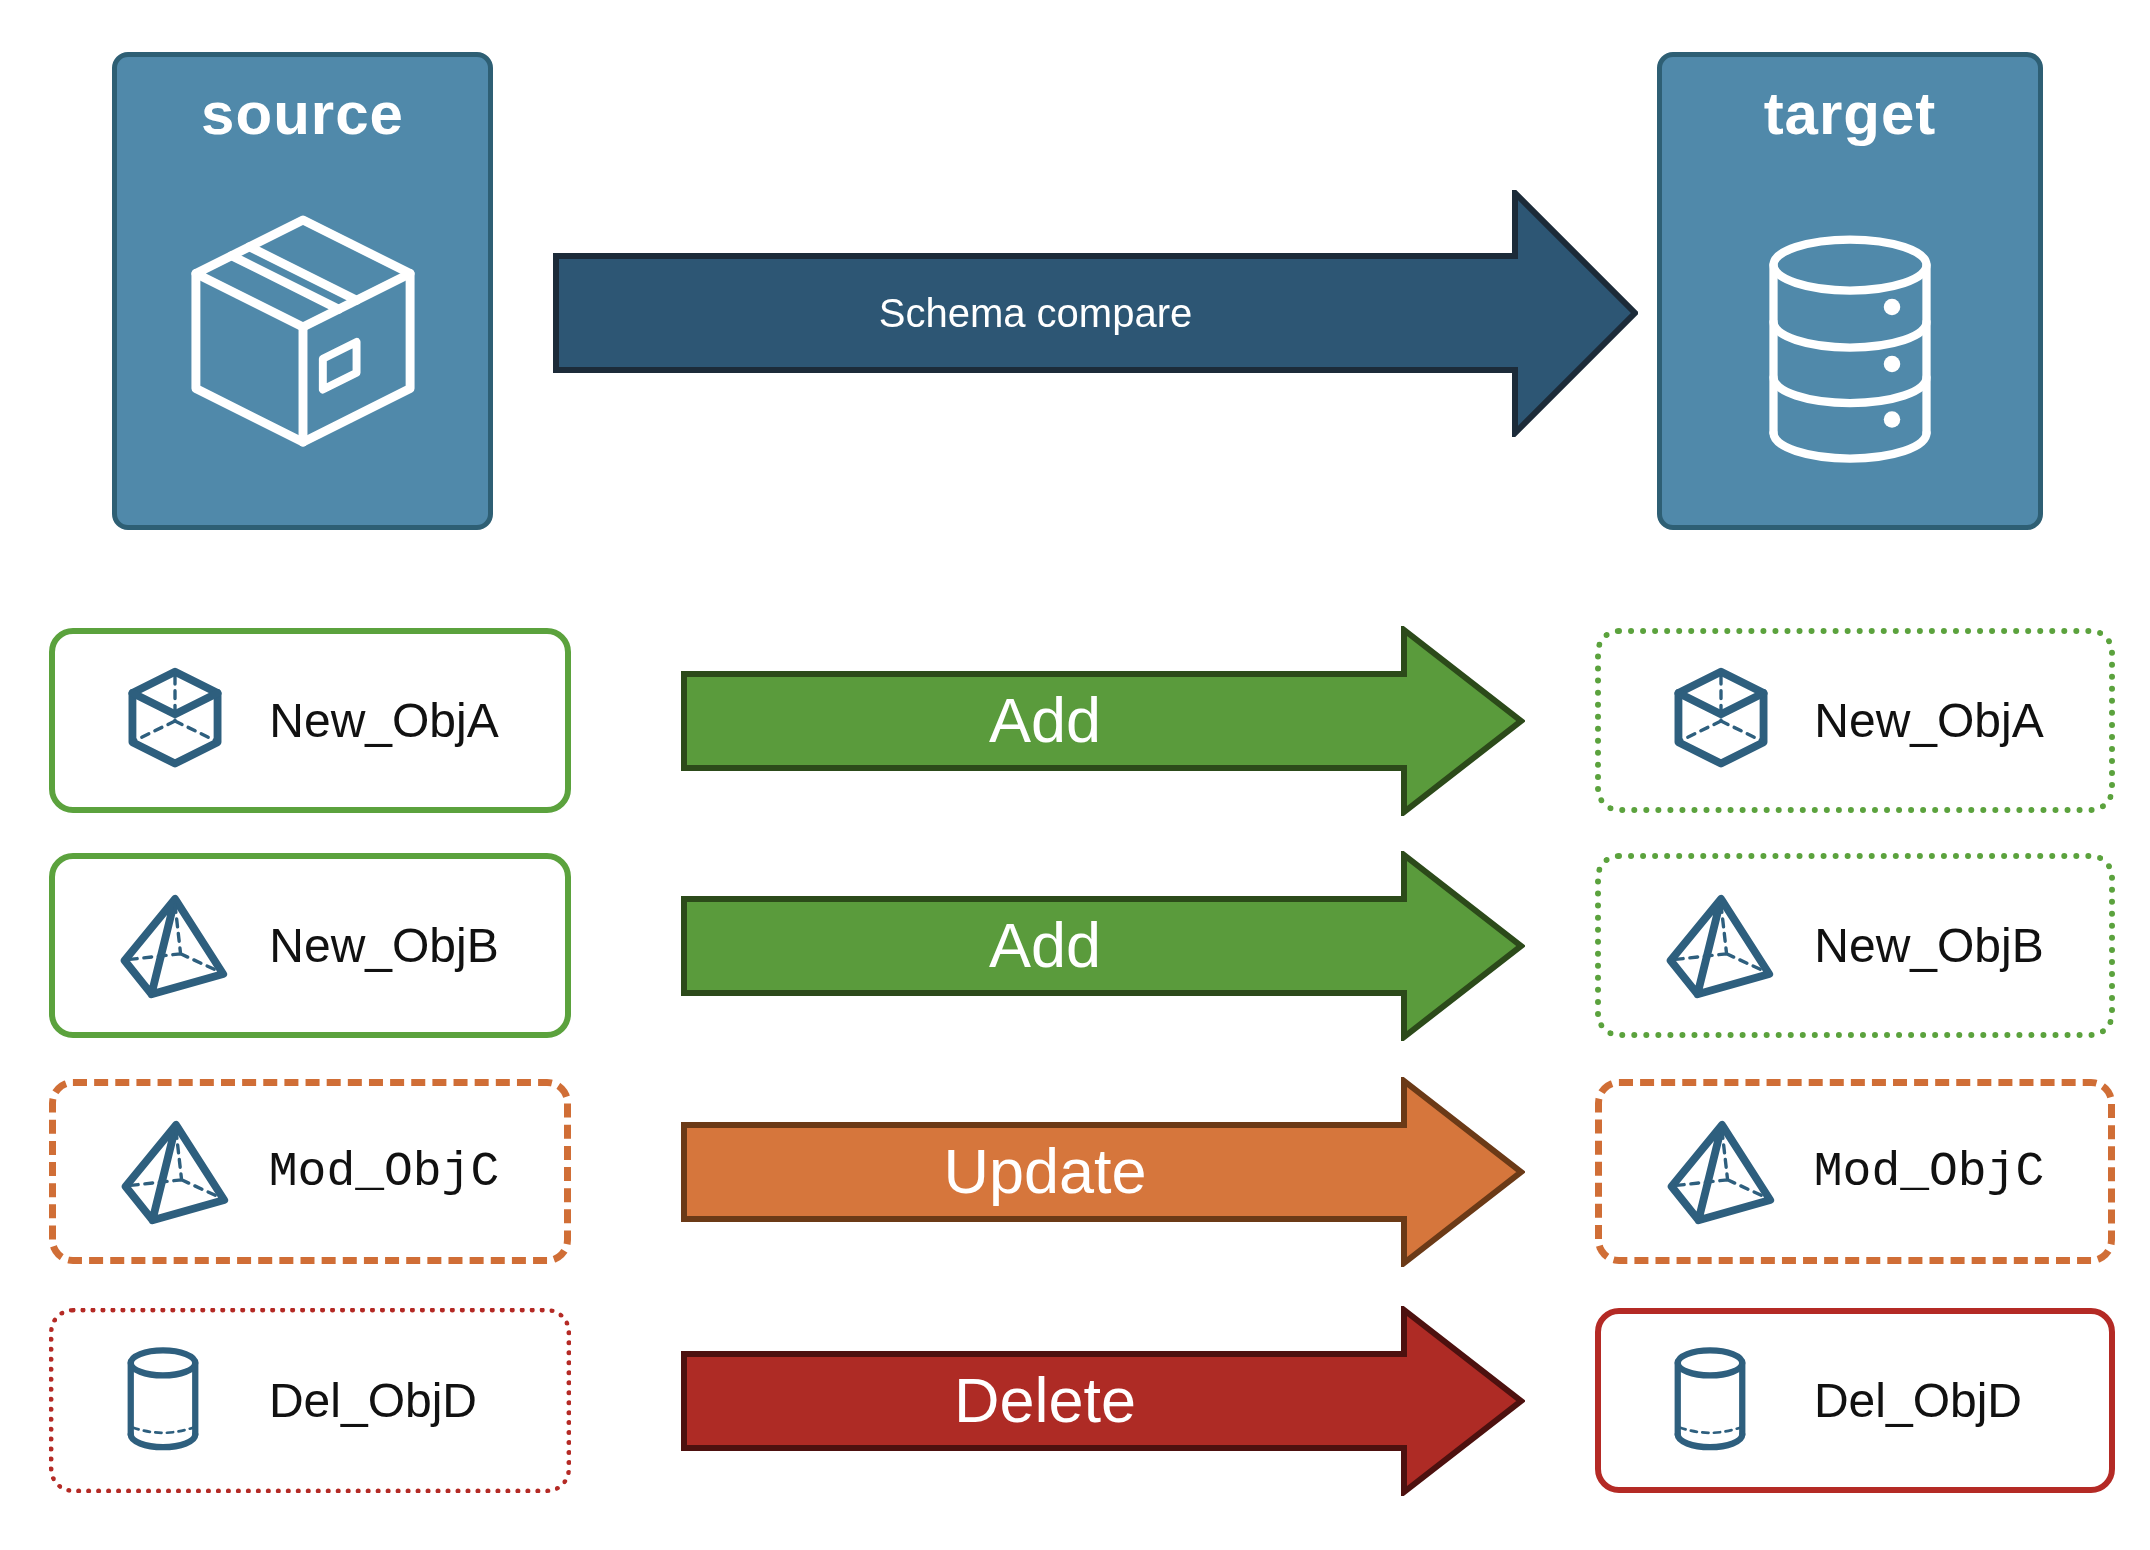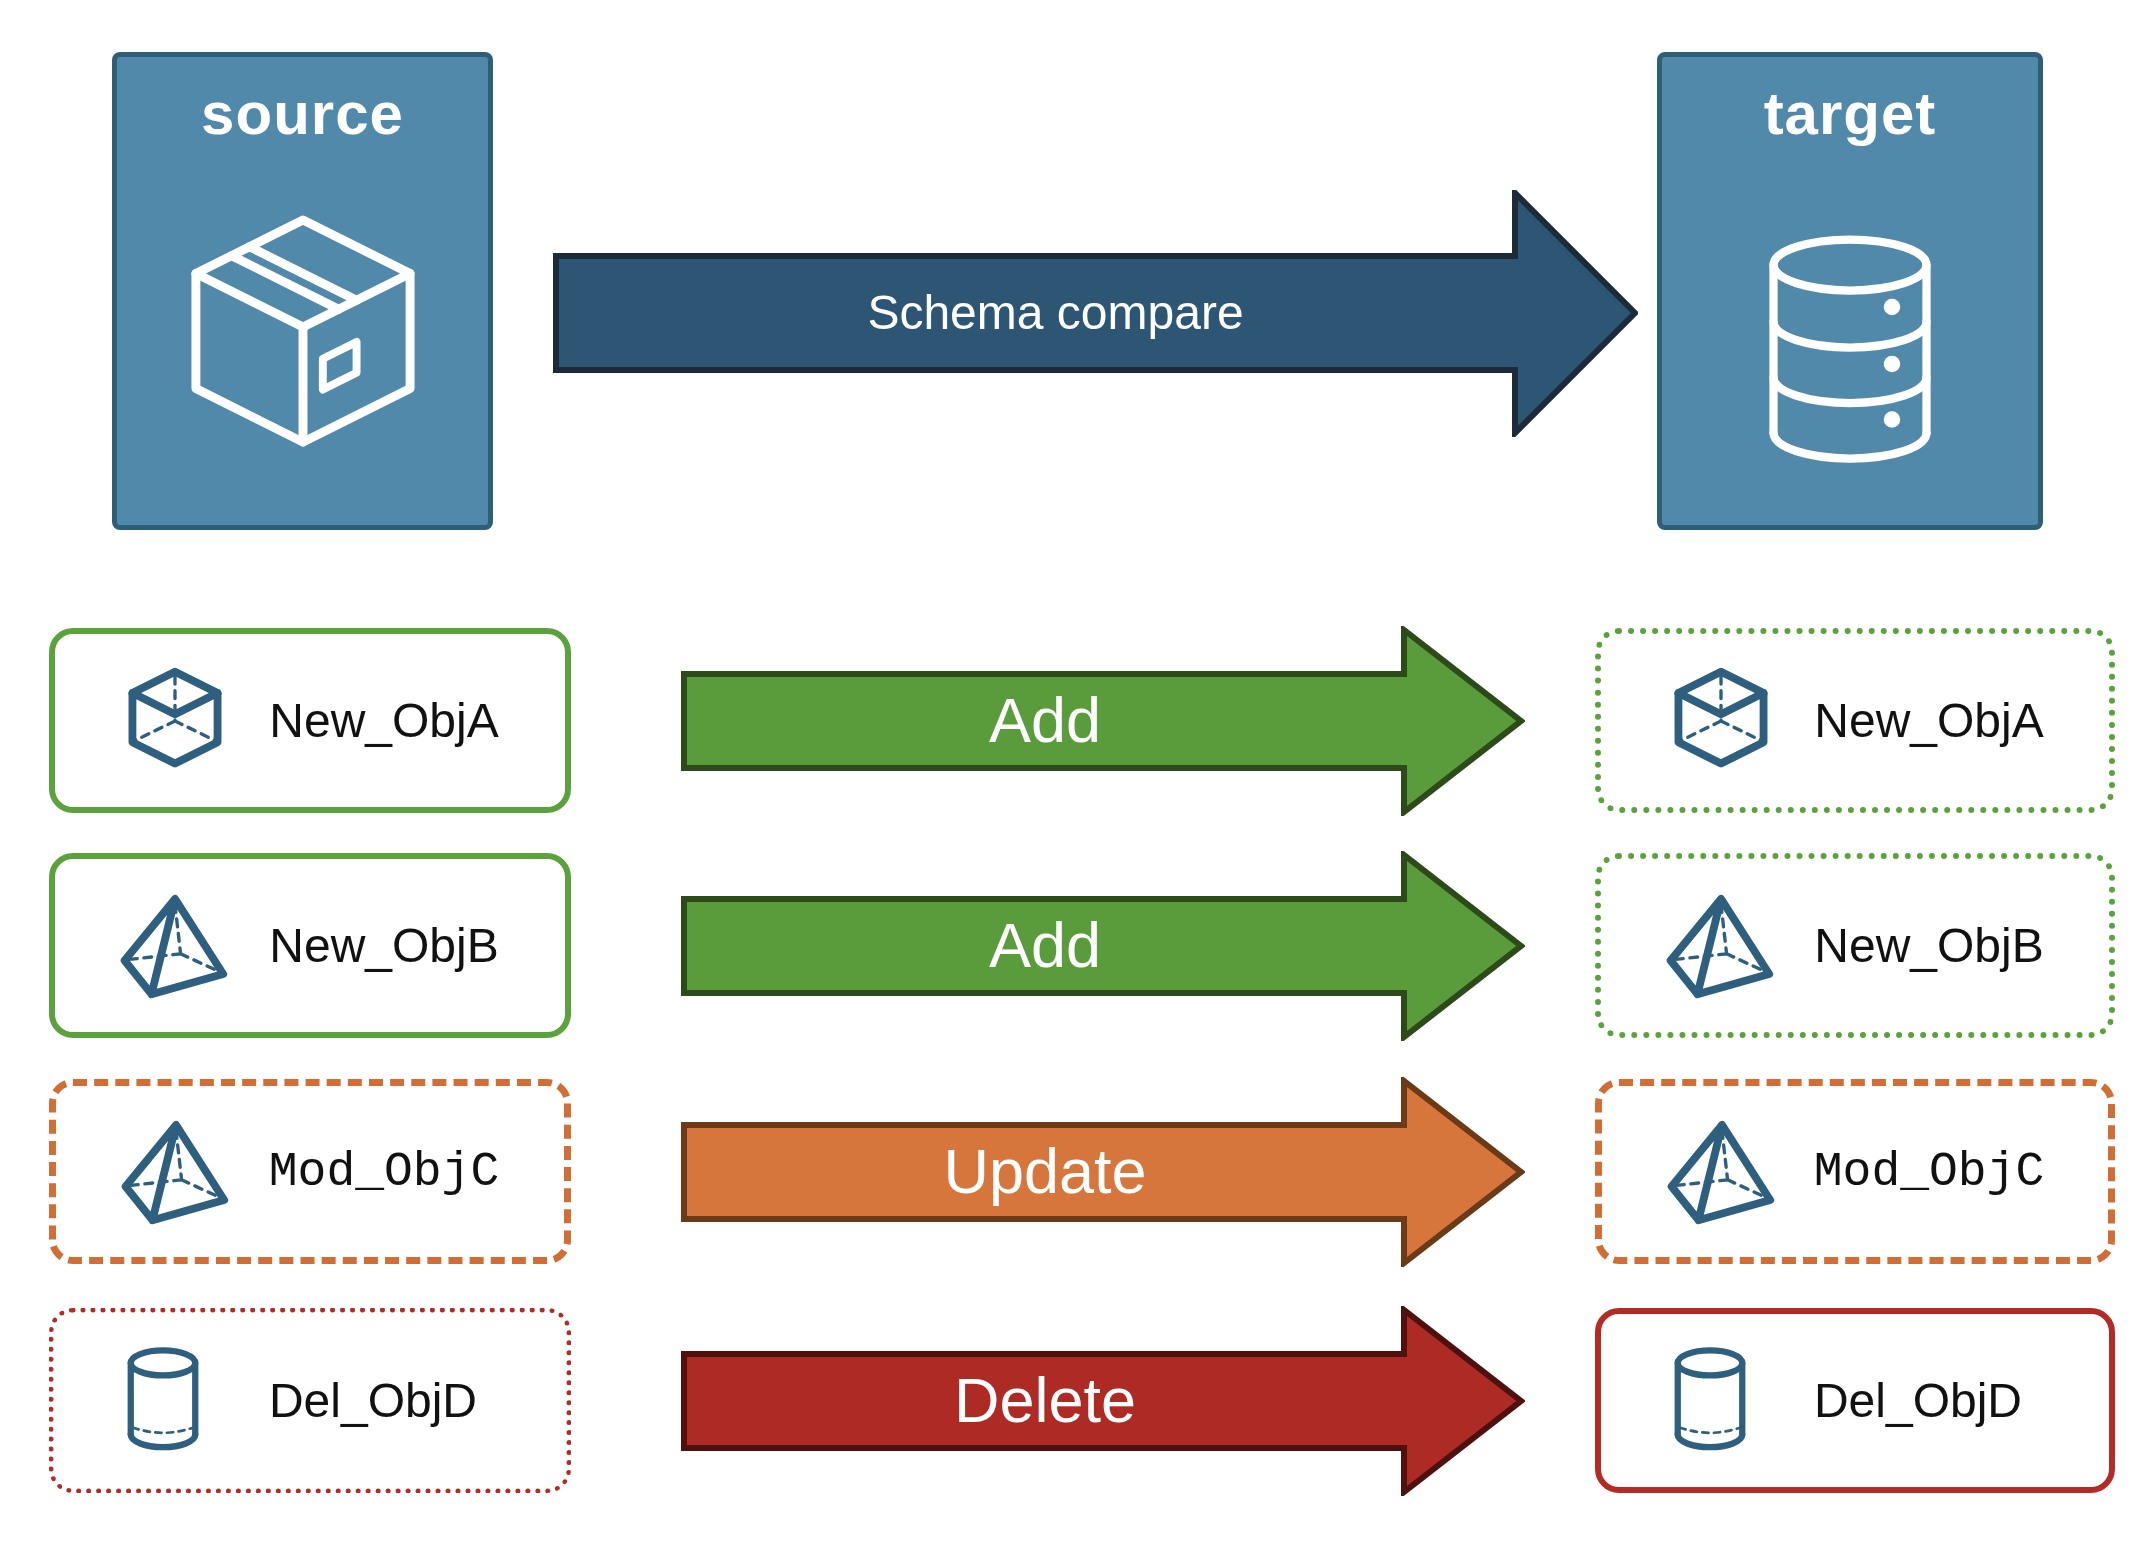--- a/index.html
+++ b/index.html
@@ -3,35 +3,35 @@
 <meta charset="utf-8">
 <style>
   html,body{margin:0;padding:0;background:#ffffff;}
   body{font-family:"Liberation Sans", sans-serif;}
   #canvas{position:relative;width:2150px;height:1550px;background:#ffffff;overflow:hidden;}
 
   .abs{position:absolute;}
 
   
   .node{
-    position:absolute;width:381px;height:478px;border-radius:8px;
+    position:absolute;width:381px;height:478px;border-radius:16px;
     background:#5089aa;border:5px solid #2e5f74;box-sizing:border-box;
     display:flex;flex-direction:column;align-items:center;
   }
   .node-label{
     margin-top:22px;color:#ffffff;font-size:60px;font-weight:700;letter-spacing:1px;
   }
   .node-iconwrap{flex:1;display:flex;align-items:center;justify-content:center;}
 
   
   .arrow-label{
     position:absolute;color:#ffffff;text-align:center;font-size:63px;line-height:56px;
     pointer-events:none;white-space:nowrap;
   }
-  .schema-label{font-size:48px;line-height:60px;margin-left:20px;}
+  .schema-label{font-size:40px;line-height:60px;}
 
   
   .objbox{
     position:absolute;width:522px;height:185px;border-radius:24px;box-sizing:border-box;
     background:#ffffff;display:flex;align-items:center;
   }
   .objbox .iconwrap{margin-left:64px;display:flex;align-items:center;}
   .objbox .objlabel{flex:1;text-align:center;font-size:48px;color:#111111;padding-right:28px;}
 
   .b-solid-green {border:6px solid #5ba23d;}

